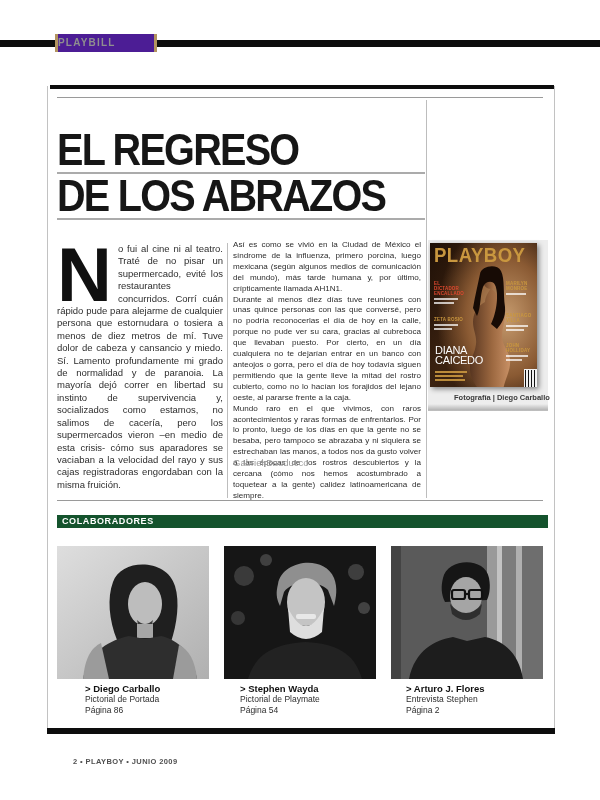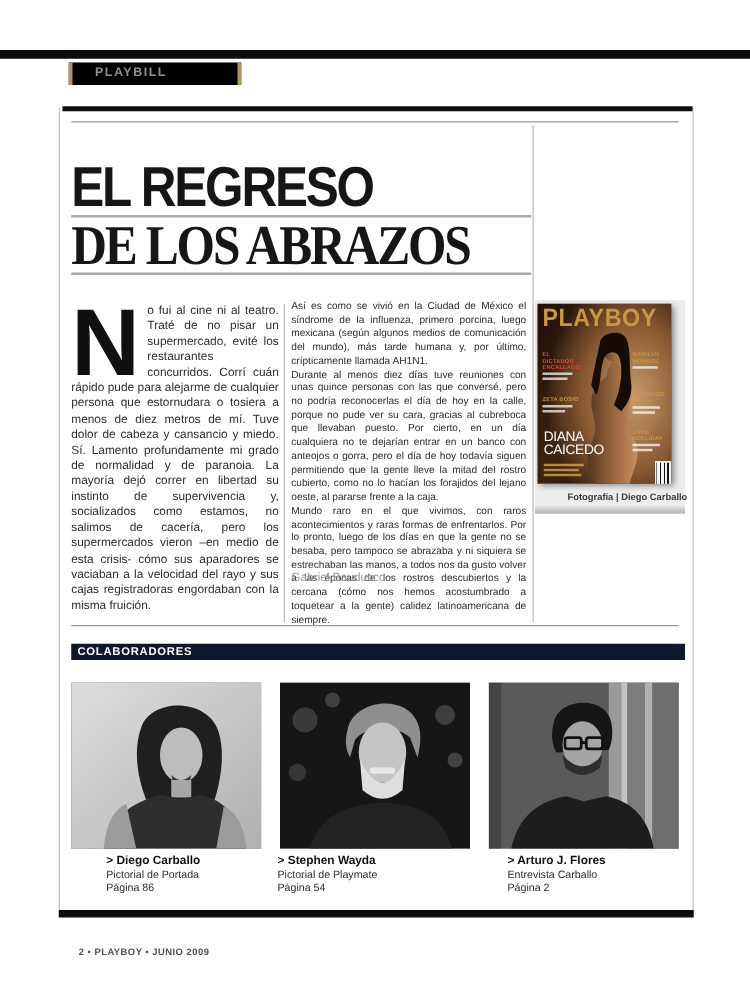--- a/index.html
+++ b/index.html
@@ -6,24 +6,24 @@
   body{
     width:600px;height:800px;position:relative;overflow:hidden;
     background:#ffffff;font-family:"Liberation Sans",sans-serif;
     -webkit-font-smoothing:antialiased;
   }
   .abs{position:absolute;}
 
   
   .topbar{left:0;top:40px;width:600px;height:7px;background:#0d0d0d;}
   .playbill{
-    left:55px;top:34px;height:18px;background:#000000;
+    left:55px;top:34px;height:18px;background:#4c1d95;
     border-left:3px solid #b3945f;border-right:3px solid #b3945f;
-    padding:0 18px;line-height:18px;font-size:10px;font-weight:bold;
-    color:#8f8f8f;letter-spacing:1.2px;width:96px;margin-top:16px;
+    padding:0 0;line-height:18px;font-size:10px;font-weight:bold;
+    color:#8f8f8f;letter-spacing:1.2px;width:96px;
   }
 
   
   .frame-v{top:86px;width:1px;height:642px;background:#c2c2c2;}
   .top-rule{left:50px;top:85px;width:504px;height:4px;background:#0d0d0d;}
   .inner-rule{left:57px;top:97px;width:486px;height:1px;background:#9a9a9a;}
   .bottom-bar{left:47px;top:728px;width:508px;height:6px;background:#0d0d0d;}
 
   
   .hl{left:57px;white-space:nowrap;font-weight:bold;color:#161616;
@@ -68,46 +68,46 @@
         letter-spacing:-0.3px;}
   .model-sub{position:absolute;left:5px;top:126px;width:34px;}
   .barcode{position:absolute;left:94px;top:126px;width:11px;height:18px;
         background:repeating-linear-gradient(90deg,#111 0 1px,#f2f2f2 1px 3px);
         border:1px solid #f2f2f2;background-color:#f2f2f2;}
   .cover-caption{left:432px;top:393px;width:114px;font-size:7.5px;
         font-weight:bold;color:#3a3a3a;margin-left:22px;}
 
   
   .mid-rule{left:57px;top:500px;width:486px;height:1px;background:#9a9a9a;}
-  .colab-bar{left:57px;top:515px;width:486px;height:13px;background:#0f172a;
+  .colab-bar{left:57px;top:515px;width:486px;height:13px;background:#14532d;
         color:#fff;font-size:9px;font-weight:bold;line-height:13px;
         padding-left:5px;letter-spacing:0.6px;}
   .photo{top:546px;width:152px;height:133px;overflow:hidden;background:#888;}
   .photo svg{display:block;}
   .cap{top:683px;width:152px;color:#2d2d2d;}
   .cap .nm{font-size:9.5px;font-weight:bold;color:#111;line-height:11px;}
   .cap .rl,.cap .pg{font-size:8.5px;line-height:10.5px;}
 
-  .footer{left:63px;top:757px;font-size:7.5px;font-weight:bold;
+  .footer{left:73px;top:757px;font-size:7.5px;font-weight:bold;
         color:#4f4f4f;letter-spacing:0.4px;}
 </style>
 </head>
 <body>
 
 <div class="abs topbar"></div>
 <div class="abs playbill">PLAYBILL</div>
 
 <div class="abs frame-v" style="left:47px;"></div>
 <div class="abs frame-v" style="left:554px;"></div>
 <div class="abs top-rule"></div>
 <div class="abs inner-rule"></div>
 
 <div class="abs hl" style="top:124px;"><span>EL REGRESO</span></div>
 <div class="abs hl-rule" style="top:172px;"></div>
-<div class="abs hl" style="top:170px;font-family:Liberation Serif, serif;"><span>DE LOS ABRAZOS</span></div>
+<div class="abs hl" style="top:170px;"><span>DE LOS ABRAZOS</span></div>
 <div class="abs hl-rule" style="top:218px;"></div>
 
 <div class="abs vdiv" style="left:227px;top:243px;height:255px;"></div>
 <div class="abs vdiv" style="left:426px;top:100px;height:398px;"></div>
 
 <div class="abs col1">
   <span class="dropcap">N</span><span>o fui al cine ni al teatro. Traté de no pisar un supermercado, evité los restaurantes concurridos. Corrí cuán rápido pude para alejarme de cualquier persona que estornudara o tosiera a menos de diez metros de mí. Tuve dolor de cabeza y cansancio y miedo. Sí. Lamento profundamente mi grado de normalidad y de paranoia. La mayoría dejó correr en libertad su instinto de supervivencia y, socializados como estamos, no salimos de cacería, pero los supermercados vieron –en medio de esta crisis- cómo sus aparadores se vaciaban a la velocidad del rayo y sus cajas registradoras engordaban con la misma fruición.</span>
 </div>
 
 <div class="abs col2">
@@ -231,25 +231,25 @@
     <path d="M59,58 Q75,76 91,58 L89,68 Q75,80 61,68 Z" fill="#2e2e2e"></path>
     <path d="M18,133 C24,104 44,94 62,91 L76,95 L94,91 C114,95 128,108 132,133 Z" fill="#1d1d1d"></path>
   </svg>
 </div>
 
 <div class="abs cap" style="left:57px;margin-left:28px;">
   <div class="nm">&gt; Diego Carballo</div>
   <div class="rl">Pictorial de Portada</div>
   <div class="pg">Página 86</div>
 </div>
-<div class="abs cap" style="left:222px;">
+<div class="abs cap" style="left:240px;">
   <div class="nm">&gt; Stephen Wayda</div>
   <div class="rl">Pictorial de Playmate</div>
   <div class="pg">Página 54</div>
 </div>
 <div class="abs cap" style="left:406px;">
   <div class="nm">&gt; Arturo J. Flores</div>
-  <div class="rl">Entrevista Carballo</div>
+  <div class="rl">Entrevista Stephen</div>
   <div class="pg">Página 2</div>
 </div>
 
 <div class="abs bottom-bar"></div>
 <div class="abs footer">2 • PLAYBOY • JUNIO 2009</div>
 
 </body></html>

